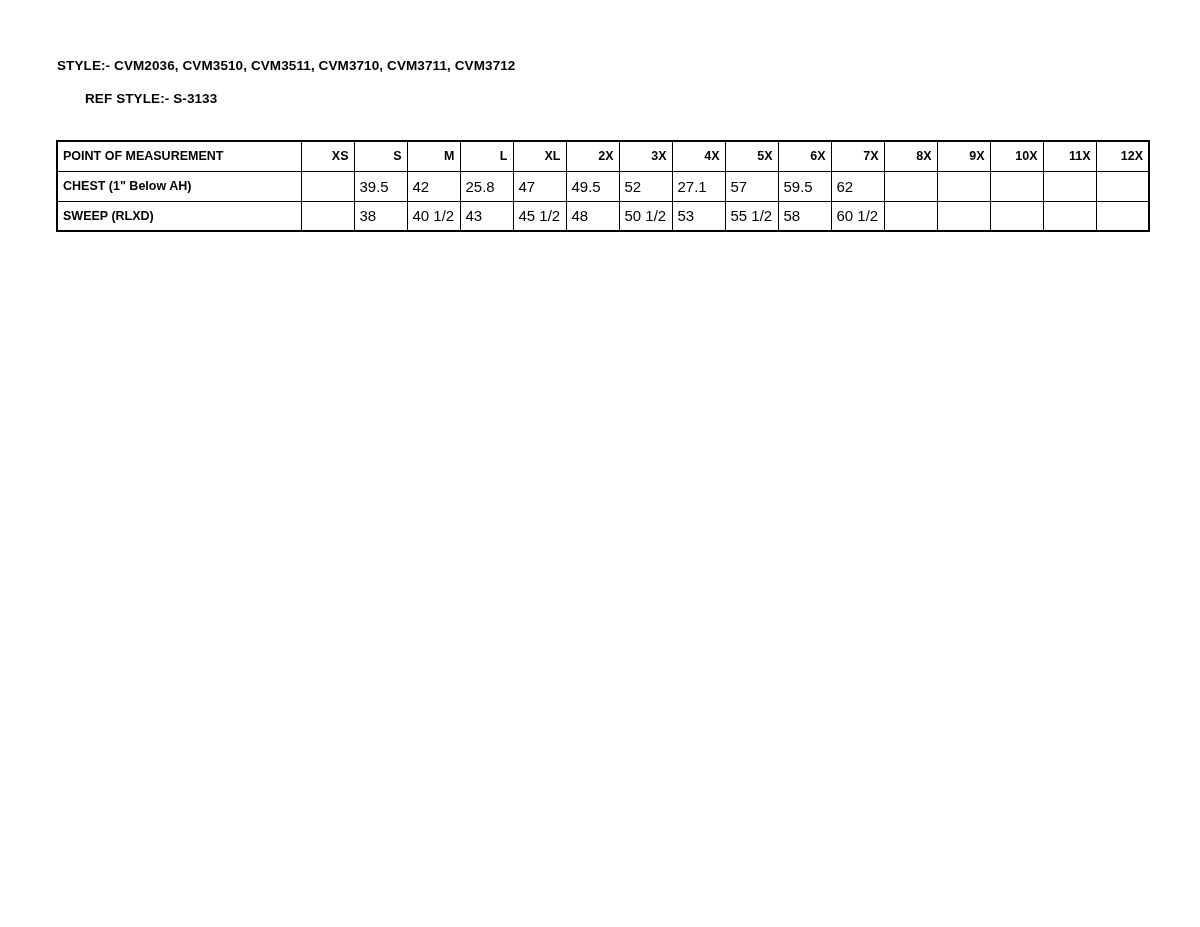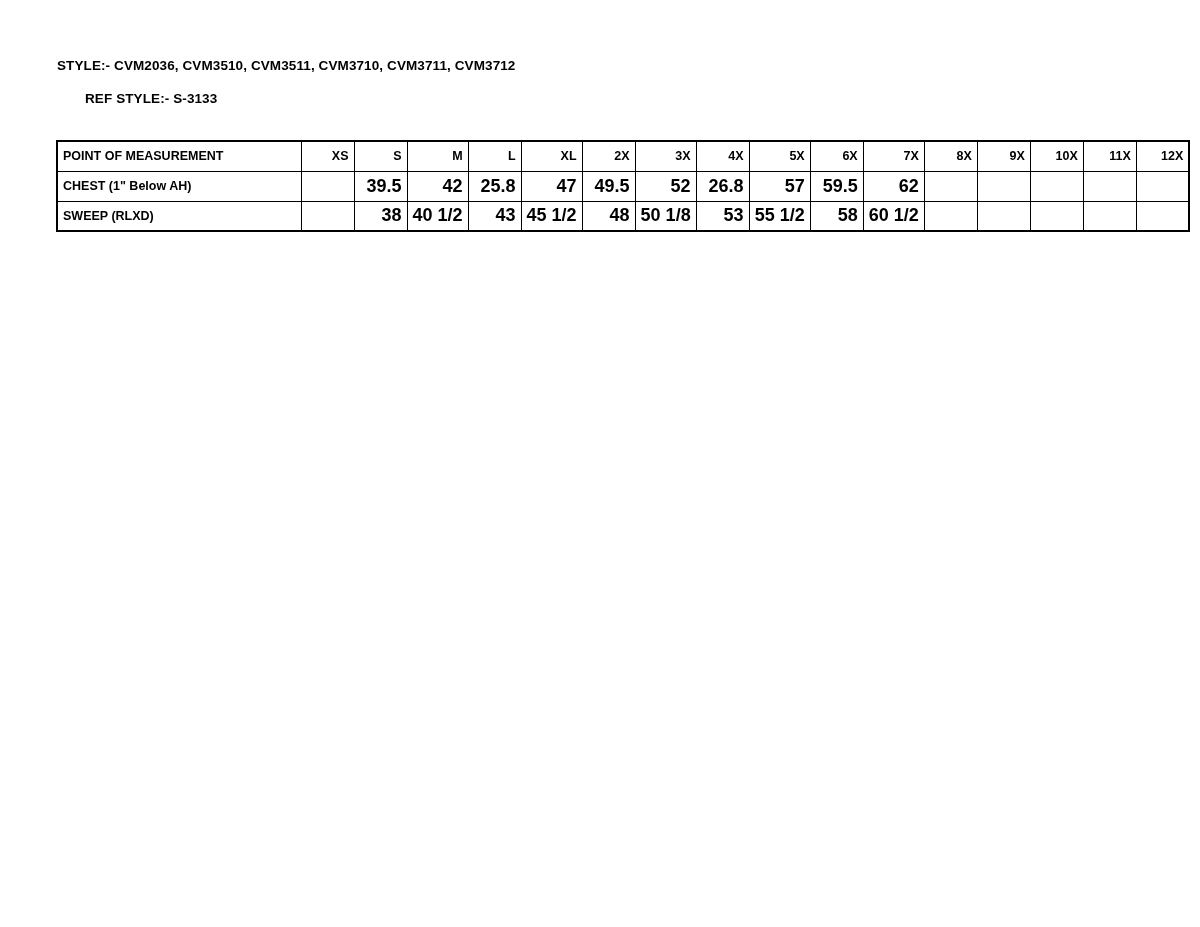--- a/index.html
+++ b/index.html
@@ -66,23 +66,23 @@
     text-align: right;
     font-weight: bold;
     font-size: 12.5px;
   }
   .spec-table tbody td.pom-cell {
     text-align: left;
     font-weight: bold;
     font-size: 12.5px;
   }
   .spec-table tbody td.val-cell {
-    text-align: right;
-    font-weight: bold;
-    font-size: 18px;
+    text-align: left;
+    font-weight: normal;
+    font-size: 15px;
   }
   col.c-pom   { width: 244px; }
   col.c-size  { width: 53px; }
 </style>
 </head>
 <body>
 
 <div class="page">
 
   <div class="heading-line" id="style-line">STYLE:- CVM2036, CVM3510, CVM3511, CVM3710, CVM3711, CVM3712</div>
@@ -133,39 +133,39 @@
     <tbody>
       <tr>
         <td class="pom-cell">CHEST (1" Below AH)</td>
         <td class="val-cell"></td>
         <td class="val-cell">39.5</td>
         <td class="val-cell">42</td>
         <td class="val-cell">25.8</td>
         <td class="val-cell">47</td>
         <td class="val-cell">49.5</td>
         <td class="val-cell">52</td>
-        <td class="val-cell">26.8</td>
+        <td class="val-cell">27.1</td>
         <td class="val-cell">57</td>
         <td class="val-cell">59.5</td>
         <td class="val-cell">62</td>
         <td class="val-cell"></td>
         <td class="val-cell"></td>
         <td class="val-cell"></td>
         <td class="val-cell"></td>
         <td class="val-cell"></td>
       </tr>
       <tr>
         <td class="pom-cell">SWEEP (RLXD)</td>
         <td class="val-cell"></td>
         <td class="val-cell">38</td>
         <td class="val-cell">40 1/2</td>
         <td class="val-cell">43</td>
         <td class="val-cell">45 1/2</td>
         <td class="val-cell">48</td>
-        <td class="val-cell">50 1/8</td>
+        <td class="val-cell">50 1/2</td>
         <td class="val-cell">53</td>
         <td class="val-cell">55 1/2</td>
         <td class="val-cell">58</td>
         <td class="val-cell">60 1/2</td>
         <td class="val-cell"></td>
         <td class="val-cell"></td>
         <td class="val-cell"></td>
         <td class="val-cell"></td>
         <td class="val-cell"></td>
       </tr>

